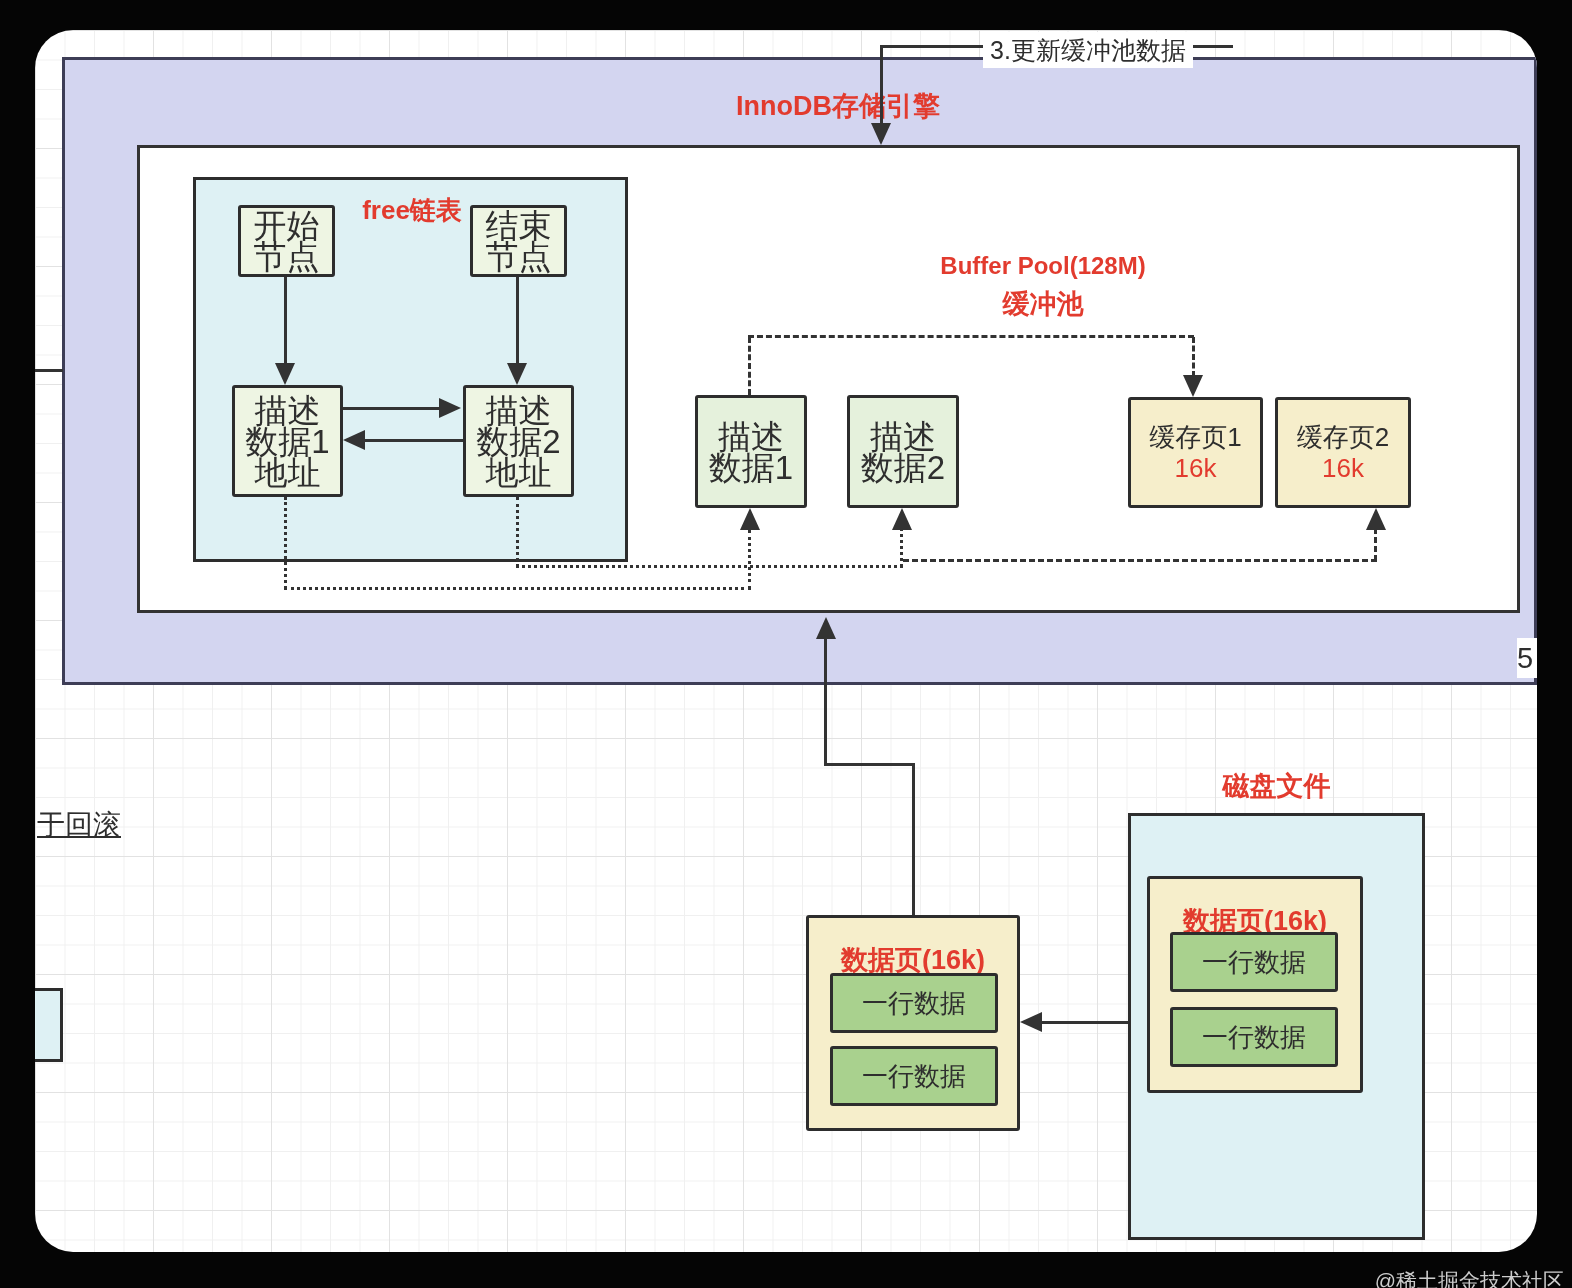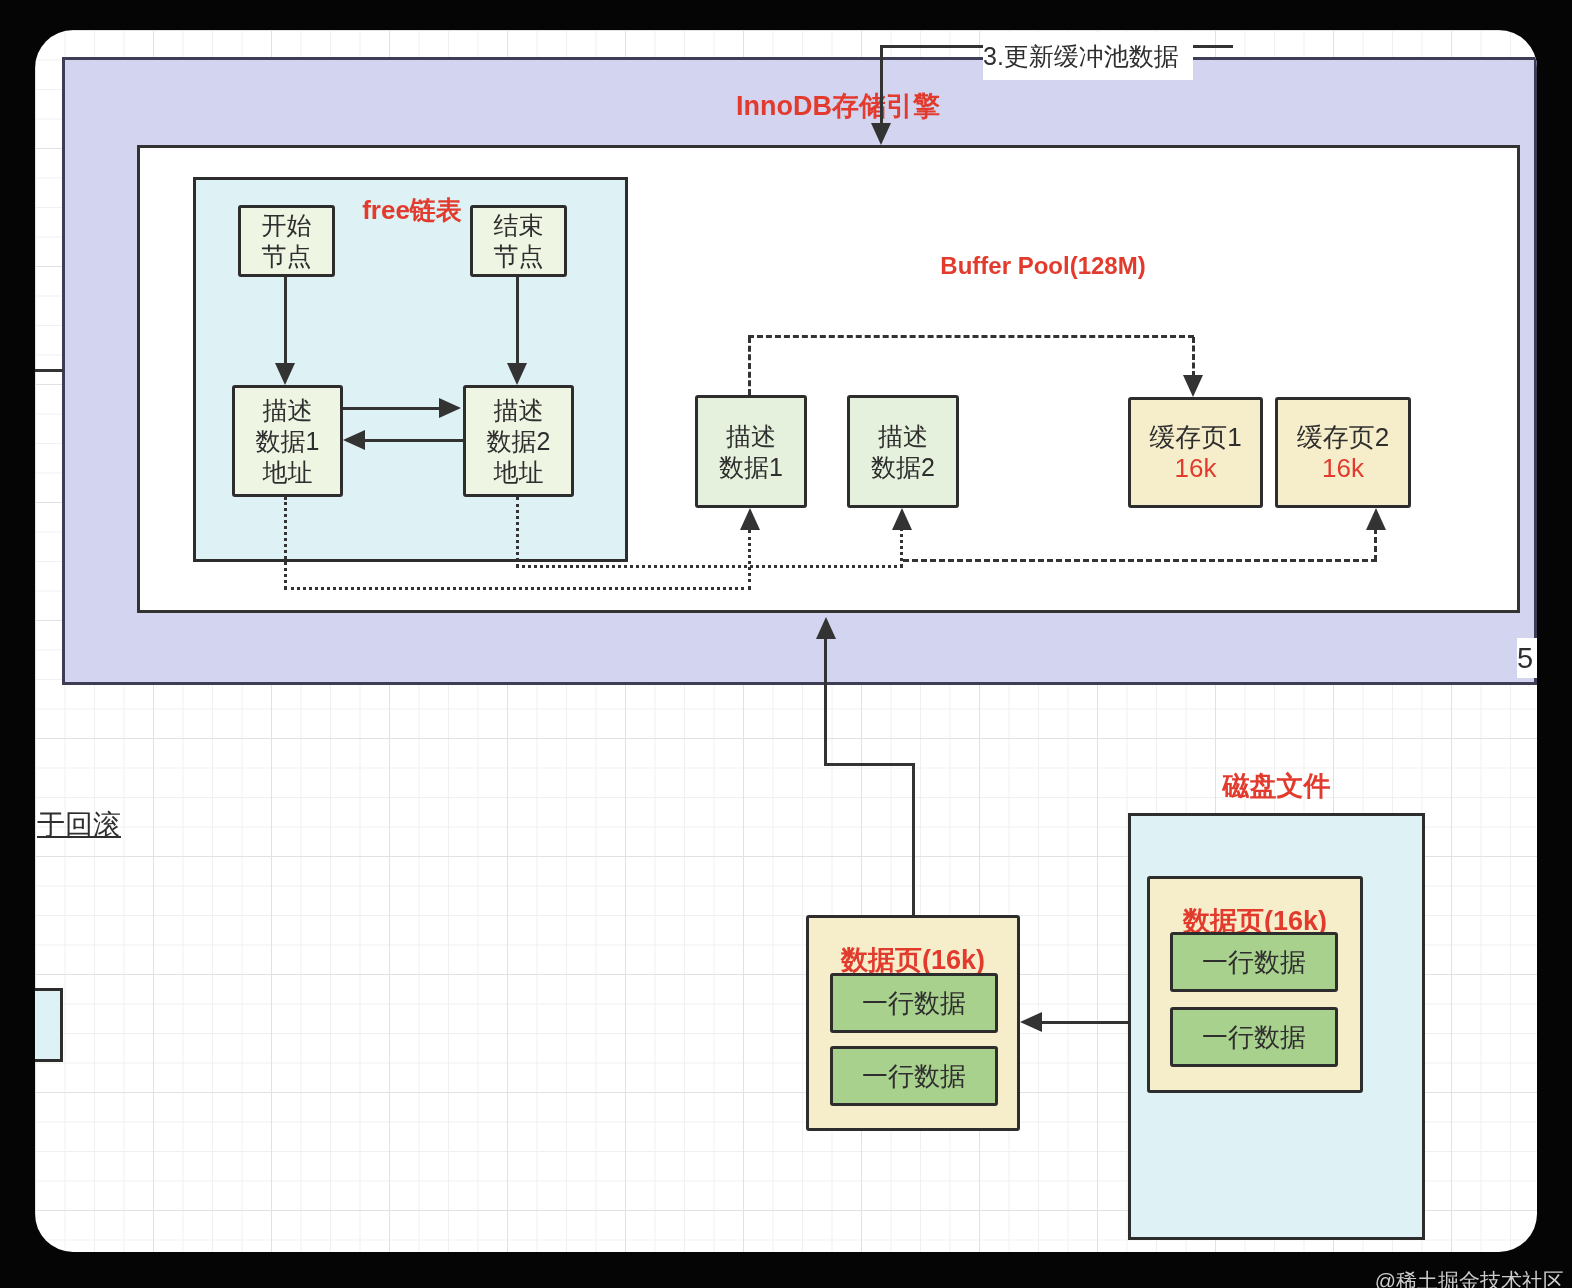--- a/index.html
+++ b/index.html
@@ -32,21 +32,21 @@
     background-size:118px 118px,118px 118px,29.5px 29.5px,29.5px 29.5px;
     border-radius:38px;
     overflow:hidden;
   }
   .abs{position:absolute;}
   .box{
     position:absolute;border:3px solid var(--box-border);border-radius:3px;
     display:flex;flex-direction:column;align-items:center;justify-content:center;
     color:var(--text-dark);text-align:center;
   }
-  .node-text{font-size:25px;line-height:31px;color:var(--text-dark);}
+  .node-text{font-size:33px;line-height:31px;color:var(--text-dark);}
   .red{color:var(--red);font-weight:bold;}
   .title-red{position:absolute;color:var(--red);font-weight:bold;font-size:27px;text-align:center;}
   .plain-text{position:absolute;color:var(--text-dark);text-decoration:underline;}
   .line-h{position:absolute;height:0;border-top:3px solid var(--line);}
   .line-v{position:absolute;width:0;border-left:3px solid var(--line);}
   .line-h.dashed{border-top-style:dashed;}
   .line-v.dashed{border-left-style:dashed;}
   .line-h.dotted{border-top-style:dotted;}
   .line-v.dotted{border-left-style:dotted;}
   .tri{position:absolute;width:0;height:0;}
@@ -63,21 +63,21 @@
   <div class="page">
 
     <div class="abs" style="left:27px;top:27px;width:1475px;height:628px;background:var(--purple-fill);border:3px solid var(--purple-border);"></div>
     <div class="title-red" style="left:603px;top:58px;width:400px;font-size:27px;">InnoDB存储引擎</div>
 
     <div class="abs" style="left:102px;top:115px;width:1383px;height:468px;background:#ffffff;border:3px solid var(--line);"></div>
 
     <div class="line-h" style="left:846px;top:15px;width:352px;"></div>
     <div class="line-v" style="left:845px;top:15px;height:80px;"></div>
     <div class="tri tri-down" style="left:836px;top:93px;"></div>
-    <div class="abs" style="left:948px;top:2px;width:210px;height:48px;background:#ffffff;display:flex;align-items:center;justify-content:flex-start;">
+    <div class="abs" style="left:948px;top:2px;width:210px;height:36px;background:#ffffff;display:flex;align-items:center;justify-content:center;">
       <span style="font-size:25px;color:var(--text-dark);white-space:nowrap;">3.更新缓冲池数据</span>
     </div>
 
     <div class="line-h" style="left:0px;top:339px;width:28px;"></div>
 
     <div class="abs" style="left:158px;top:147px;width:435px;height:385px;background:var(--teal-fill);border:3px solid var(--box-border);"></div>
     <div class="title-red" style="left:277px;top:163px;width:200px;font-size:26px;">free链表</div>
 
     <div class="box" style="left:203px;top:175px;width:97px;height:72px;background:var(--node-fill);">
       <div class="node-text">
@@ -110,20 +110,21 @@
     <div class="tri tri-down" style="left:240px;top:333px;"></div>
     <div class="line-v" style="left:481px;top:247px;height:87px;"></div>
     <div class="tri tri-down" style="left:472px;top:333px;"></div>
 
     <div class="line-h" style="left:308px;top:377px;width:98px;"></div>
     <div class="tri tri-right" style="left:404px;top:368px;"></div>
     <div class="line-h" style="left:330px;top:409px;width:98px;"></div>
     <div class="tri tri-left" style="left:308px;top:400px;"></div>
 
     <div class="title-red" style="left:858px;top:222px;width:300px;font-size:24px;">Buffer Pool(128M)</div>
+    <div class="title-red" style="left:858px;top:256px;width:300px;font-size:27px;">缓冲池</div>
 
     <div class="box" style="left:660px;top:365px;width:112px;height:113px;background:var(--pool-fill);">
       <div class="node-text">
           <div>描述</div>
           <div>数据1</div>
         </div>
     </div>
     <div class="box" style="left:812px;top:365px;width:112px;height:113px;background:var(--pool-fill);">
       <div class="node-text">
           <div>描述</div>

